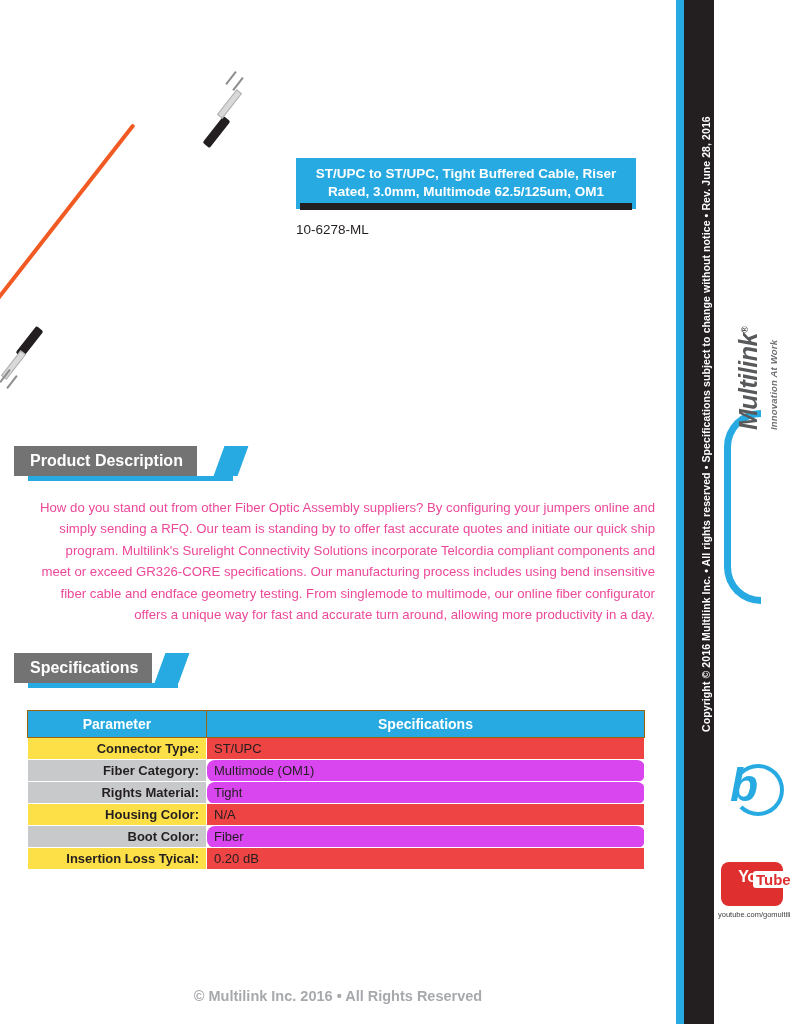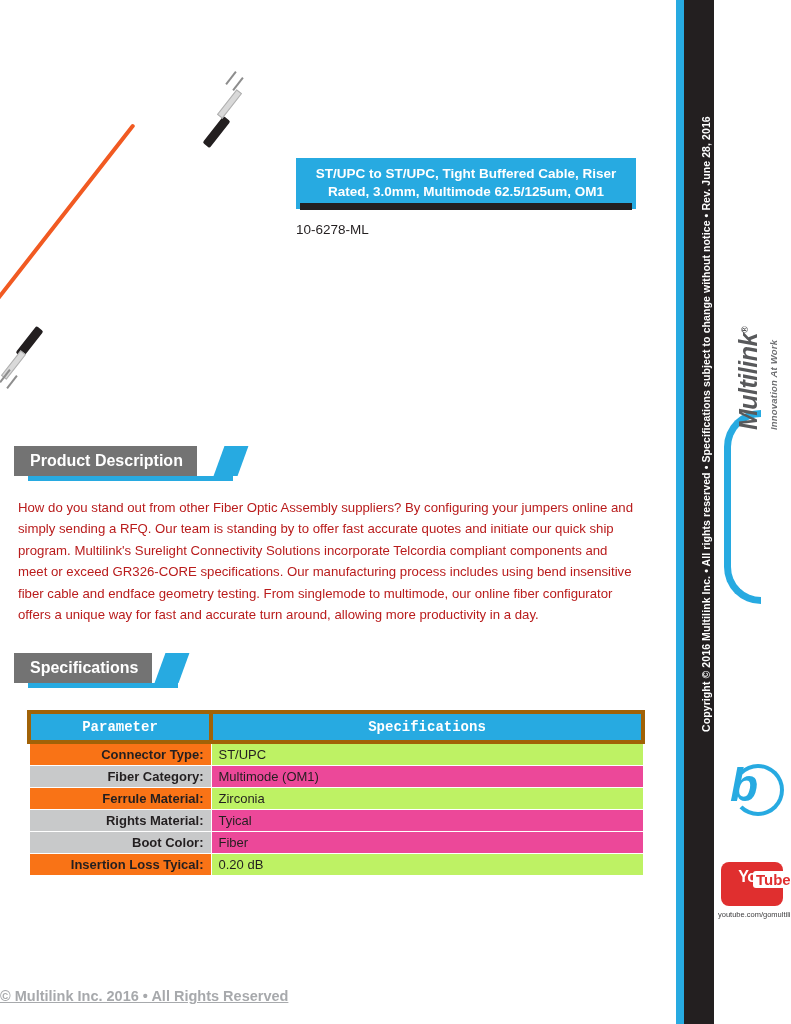--- a/index.html
+++ b/index.html
@@ -297,78 +297,76 @@
     left: 14px;
     height: 5px;
     background: #27aae1;
   }
 
   #product-description-head { left: 14px; top: 446px; }
   #specifications-head { left: 14px; top: 653px; }
 
   .body-copy {
     position: absolute;
-    left: 18px;
+    left: 35px;
     top: 497px;
     width: 620px;
     font-size: 13.2px;
     line-height: 1.62;
-    color: #b91c1c;
-    text-align: left;
+    color: #ec4899;
+    text-align: right;
   }
 
   
   .spec-table {
     position: absolute;
     left: 27px;
     top: 710px;
     width: 618px;
     border-collapse: collapse;
     font-size: 13px;
   }
   .spec-table th {
     background: #27aae1;
     color: #ffffff;
     font-size: 14px;
     font-weight: bold;
     padding: 5px 8px;
-    border: 4px solid #a16207;
-    font-family: Liberation Mono, monospace;
+    border: 1px solid #a16207;
   }
   .spec-table th.param-col { width: 162px; }
   .spec-table td.param {
     text-align: right;
     font-weight: bold;
     color: #231f20;
     padding: 3px 7px;
     width: 162px;
     vertical-align: top;
   }
   .spec-table td.value {
     text-align: left;
     color: #231f20;
     padding: 3px 7px;
     vertical-align: top;
   }
-  .spec-table tr.odd td.param { background: #f97316; }
-  .spec-table tr.odd td.value { background: #bef264; }
+  .spec-table tr.odd td.param { background: #fde047; }
+  .spec-table tr.odd td.value { background: #ef4444; }
   .spec-table tr.even td.param { background: #c8c9ca; text-align: right; }
-  .spec-table tr.even td.value { background: #ec4899; }
+  .spec-table tr.even td.value { background: #d946ef; border-radius: 8px; }
   .spec-table td { border: 1px solid #ffffff; }
 
   .footer-note {
     position: absolute;
     left: 0;
     top: 988px;
     width: 676px;
-    text-align: left;
+    text-align: center;
     color: #a7a9ac;
     font-size: 14.5px;
     font-weight: bold;
-    text-decoration: underline;
   }
 </style>
 </head>
 <body>
 
 <div class="page-main">
 
   <div class="product-art">
     <div class="cable"></div>
     <div class="boot top"></div>
@@ -408,27 +406,27 @@
     </thead>
     <tbody id="spec-body">
         <tr class="odd">
           <td class="param">Connector Type:</td>
           <td class="value">ST/UPC</td>
         </tr>
         <tr class="even">
           <td class="param">Fiber Category:</td>
           <td class="value">Multimode (OM1)</td>
         </tr>
-        <tr class="odd">
-          <td class="param">Ferrule Material:</td>
-          <td class="value">Zirconia</td>
-        </tr>
         <tr class="even">
           <td class="param">Rights Material:</td>
-          <td class="value">Tyical</td>
+          <td class="value">Tight</td>
+        </tr>
+        <tr class="odd">
+          <td class="param">Housing Color:</td>
+          <td class="value">N/A</td>
         </tr>
         <tr class="even">
           <td class="param">Boot Color:</td>
           <td class="value">Fiber</td>
         </tr>
         <tr class="odd">
           <td class="param">Insertion Loss Tyical:</td>
           <td class="value">0.20 dB</td>
         </tr>
       </tbody>

